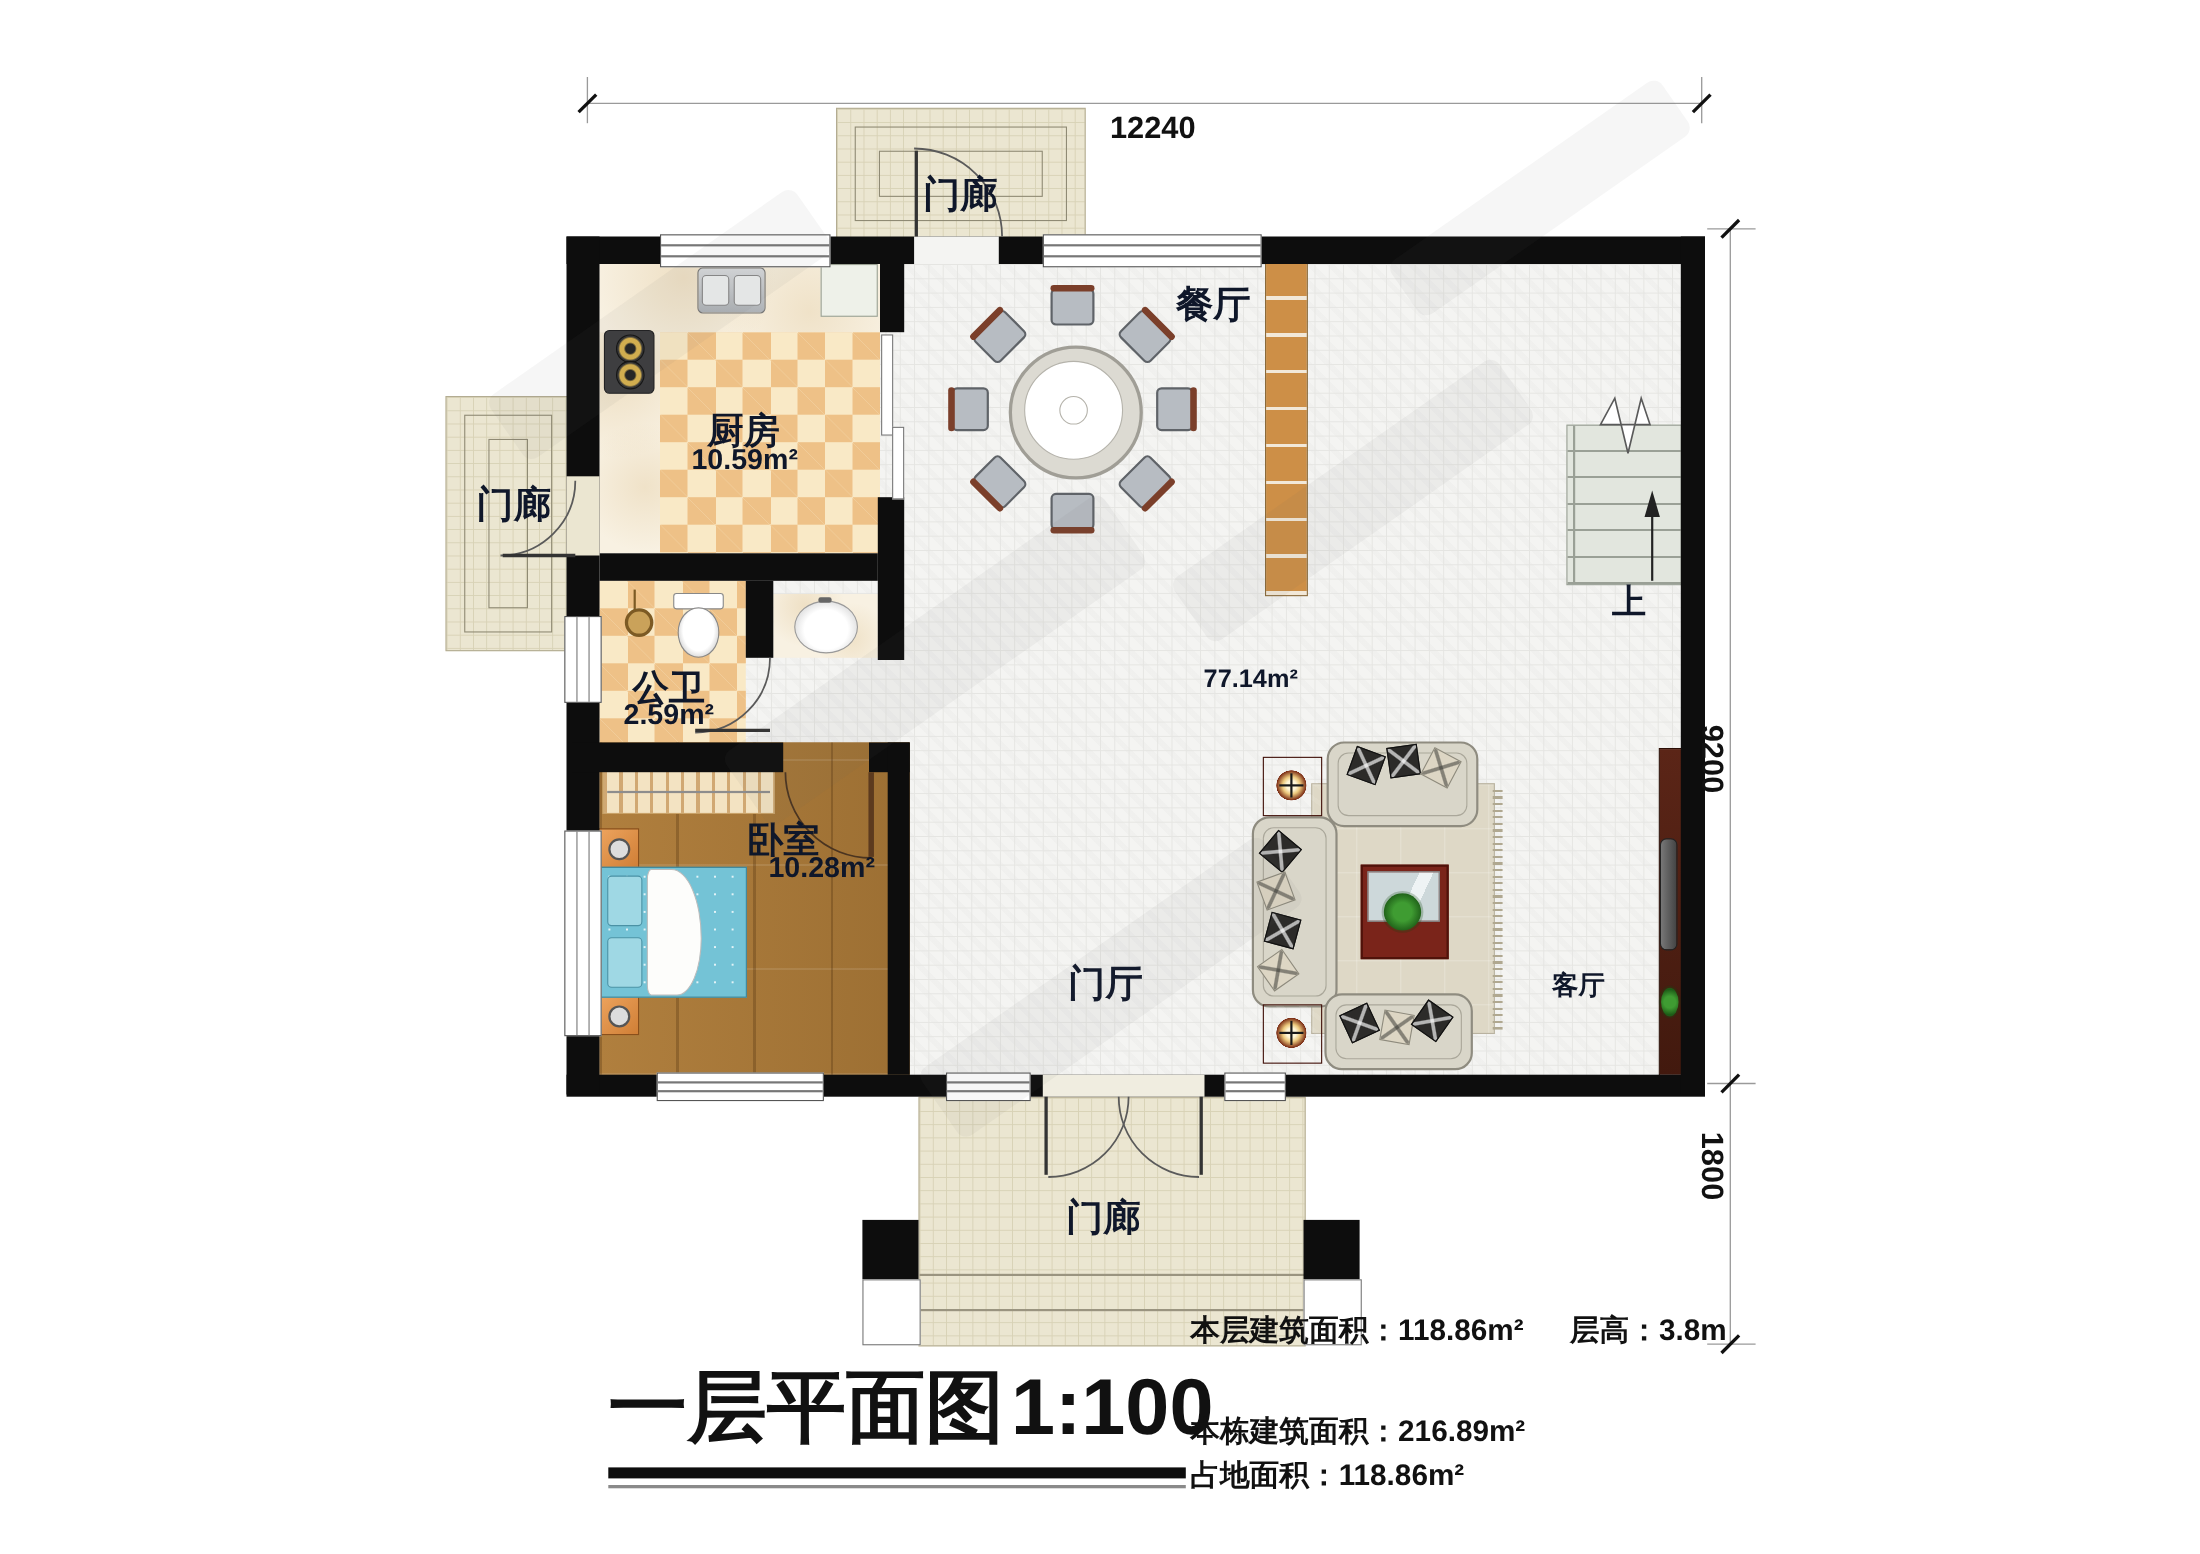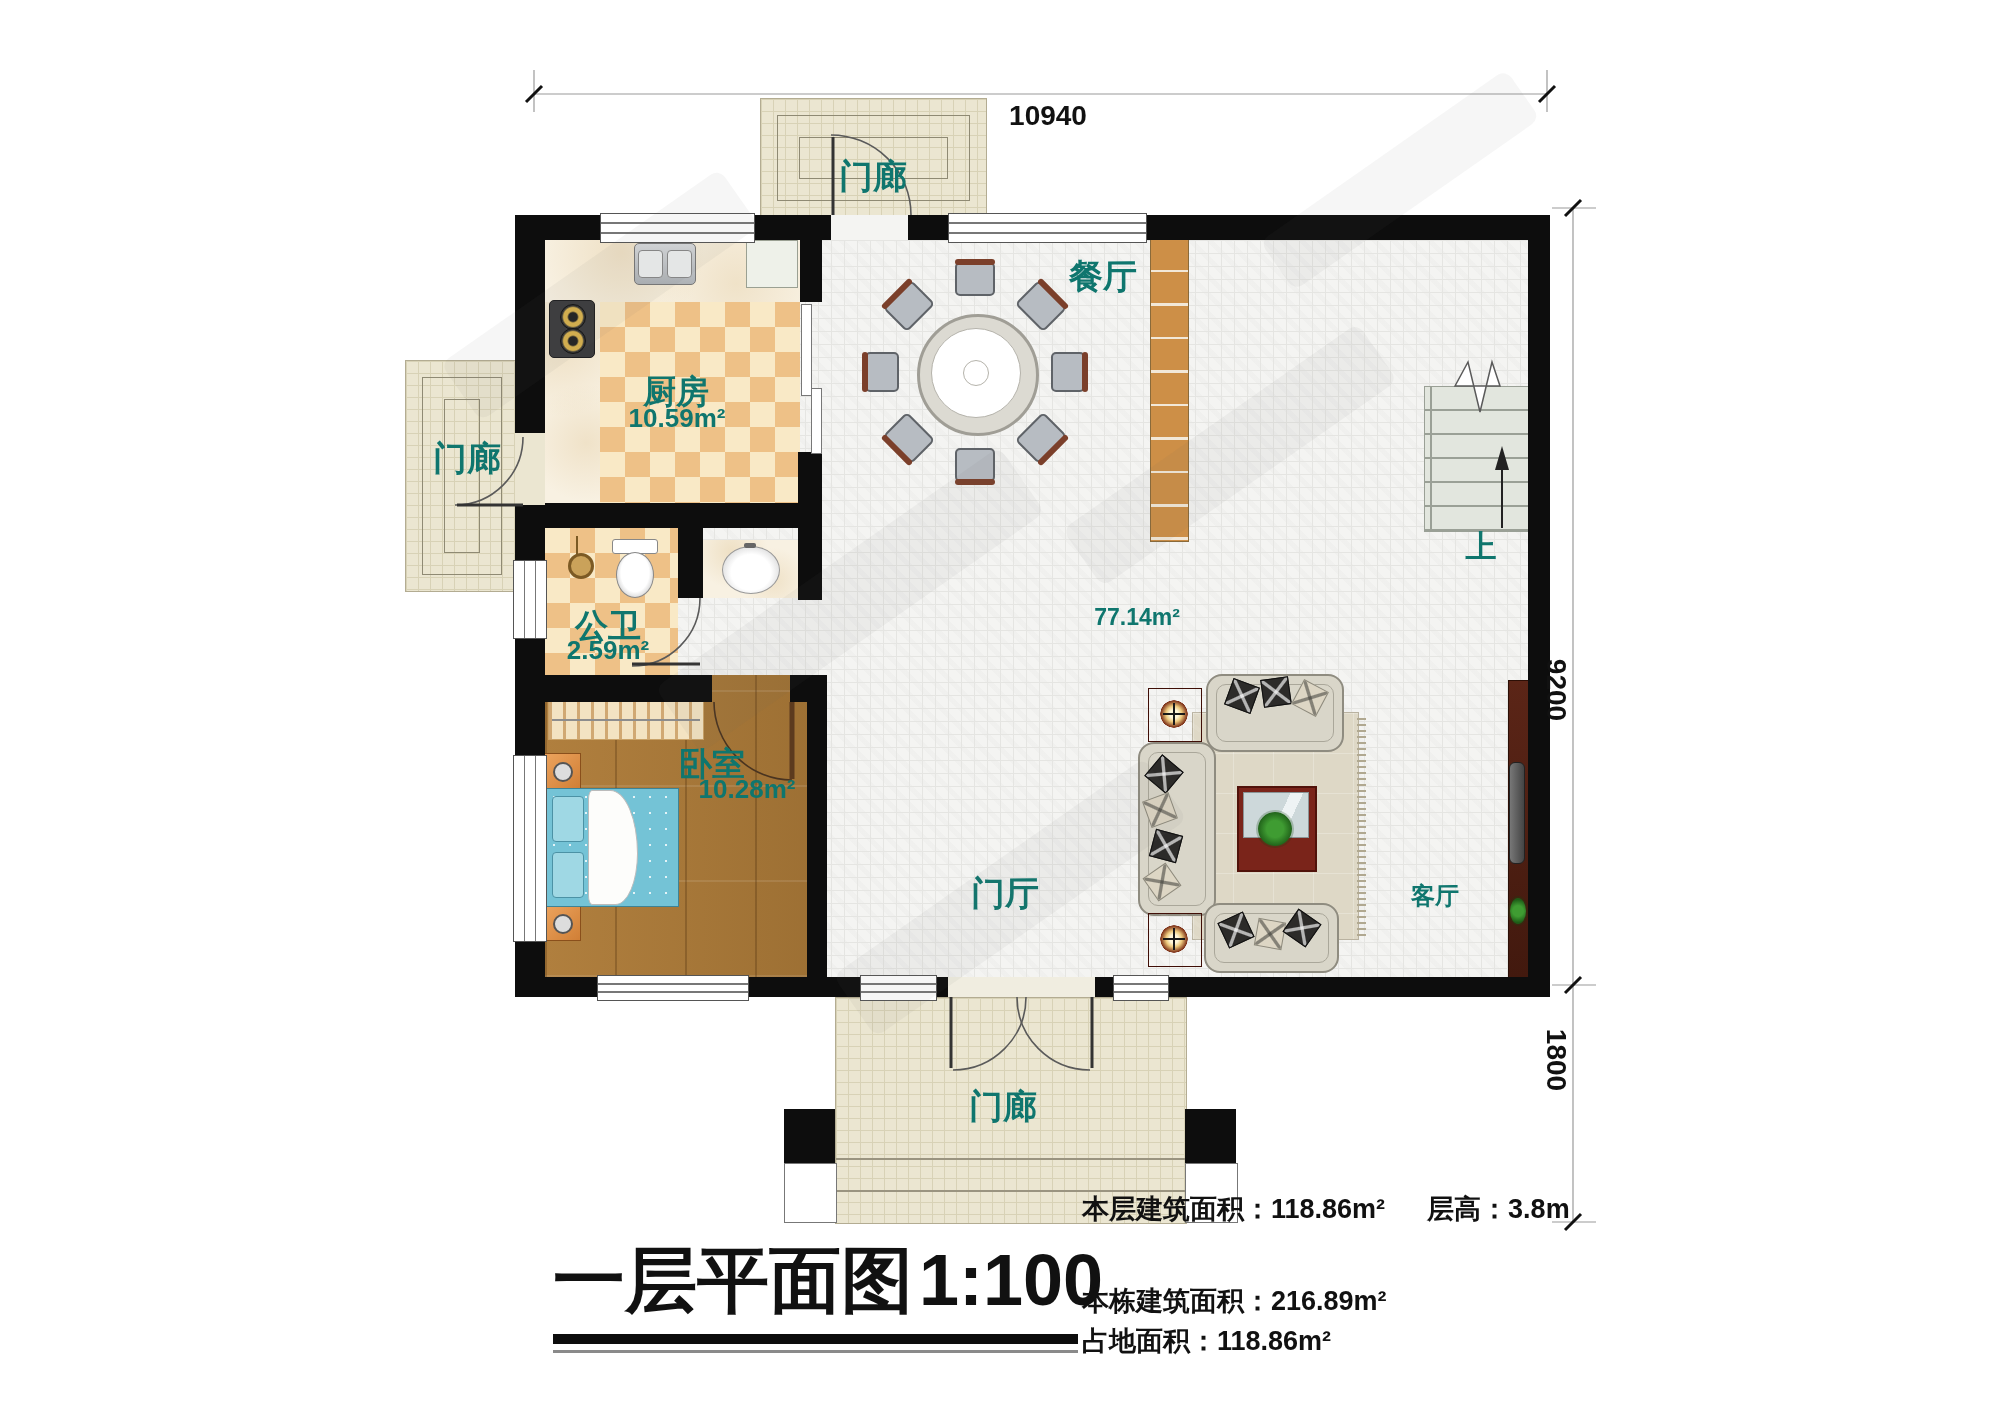--- a/index.html
+++ b/index.html
@@ -85,21 +85,21 @@
   .stove{background:#3c3c3e;border:1.5px solid #1e1e20;border-radius:5px;}
   .burner{position:absolute;left:50%;width:24px;height:24px;margin-left:-12px;border-radius:50%;
           background:radial-gradient(circle,#222 0 25%,#d8b24e 35% 55%,#333 65%);border:1px solid #111;}
   .toilet-tank{background:#fff;border:1.5px solid #888;border-radius:3px;}
   .toilet-bowl{background:radial-gradient(ellipse at 50% 45%,#fff 0 55%,#d8d8d8 75%);border:1.5px solid #888;border-radius:50%;}
   .basin{background:radial-gradient(ellipse at 50% 55%,#fff 0 50%,#d9d9d9 80%);border:1.5px solid #999;border-radius:50%;}
   .chair{position:absolute;width:36px;height:30px;background:#b7bcc2;border:2px solid #5f6368;border-radius:5px;}
   .chair::after{content:"";position:absolute;left:-2px;right:-2px;top:-5px;height:6px;background:#7b3f2a;border-radius:3px;}
   .ring{border-radius:50%;}
   
-  .rlabel{position:absolute;transform:translate(-50%,-50%);font-weight:bold;white-space:nowrap;color:#0f766e;}
+  .rlabel{position:absolute;transform:translate(-50%,-50%);font-weight:bold;white-space:nowrap;color:#0f172a;}
   .vtext{position:absolute;transform:translate(-50%,-50%) rotate(90deg);font-weight:600;white-space:nowrap;color:#111;}
   .dimtext{position:absolute;transform:translate(-50%,0);font-weight:600;color:#111;letter-spacing:0;}
   #title-row{position:absolute;left:553px;top:1244px;display:flex;align-items:center;gap:6px;
              font-weight:800;font-size:72px;line-height:1;}
   .stat-row{position:absolute;left:1082px;font-size:27px;font-weight:700;white-space:nowrap;}
   .wm{position:absolute;background:#6a6a6a;opacity:.06;transform:rotate(-35deg);border-radius:10px;pointer-events:none;}
 </style>
 </head>
 <body>
 
@@ -270,21 +270,21 @@
   <div class="rlabel" style="left:608px;top:626px;font-size:33px;">公卫</div>
   <div class="rlabel" style="left:608px;top:650px;font-size:26px;">2.59m²</div>
   <div class="rlabel" style="left:712px;top:764px;font-size:33px;">卧室</div>
   <div class="rlabel" style="left:747px;top:789px;font-size:26px;">10.28m²</div>
   <div class="rlabel" style="left:1137px;top:617px;font-size:23px;">77.14m²</div>
   <div class="rlabel" style="left:1005px;top:894px;font-size:34px;">门厅</div>
   <div class="rlabel" style="left:1435px;top:896px;font-size:24px;">客厅</div>
   <div class="rlabel" style="left:1003px;top:1107px;font-size:34px;">门廊</div>
   <div class="rlabel" style="left:1481px;top:547px;font-size:31px;">上</div>
 
-  <div class="dimtext" style="left:1048px;top:100px;font-size:28px;">10940</div>
+  <div class="dimtext" style="left:1048px;top:100px;font-size:28px;">12240</div>
   <div class="vtext" style="left:1556px;top:690px;font-size:28px;">9200</div>
   <div class="vtext" style="left:1556px;top:1060px;font-size:28px;">1800</div>
 
   <div id="title-row">
     <span>一层平面图</span>
       <span style="font-weight:700;">1:100</span>
   </div>
   <div class="abs" style="left:553px;top:1334px;width:525px;height:10px;background:#0d0d0d;"></div>
   <div class="abs" style="left:553px;top:1350px;width:525px;height:3px;background:#8a8a8a;"></div>
 

